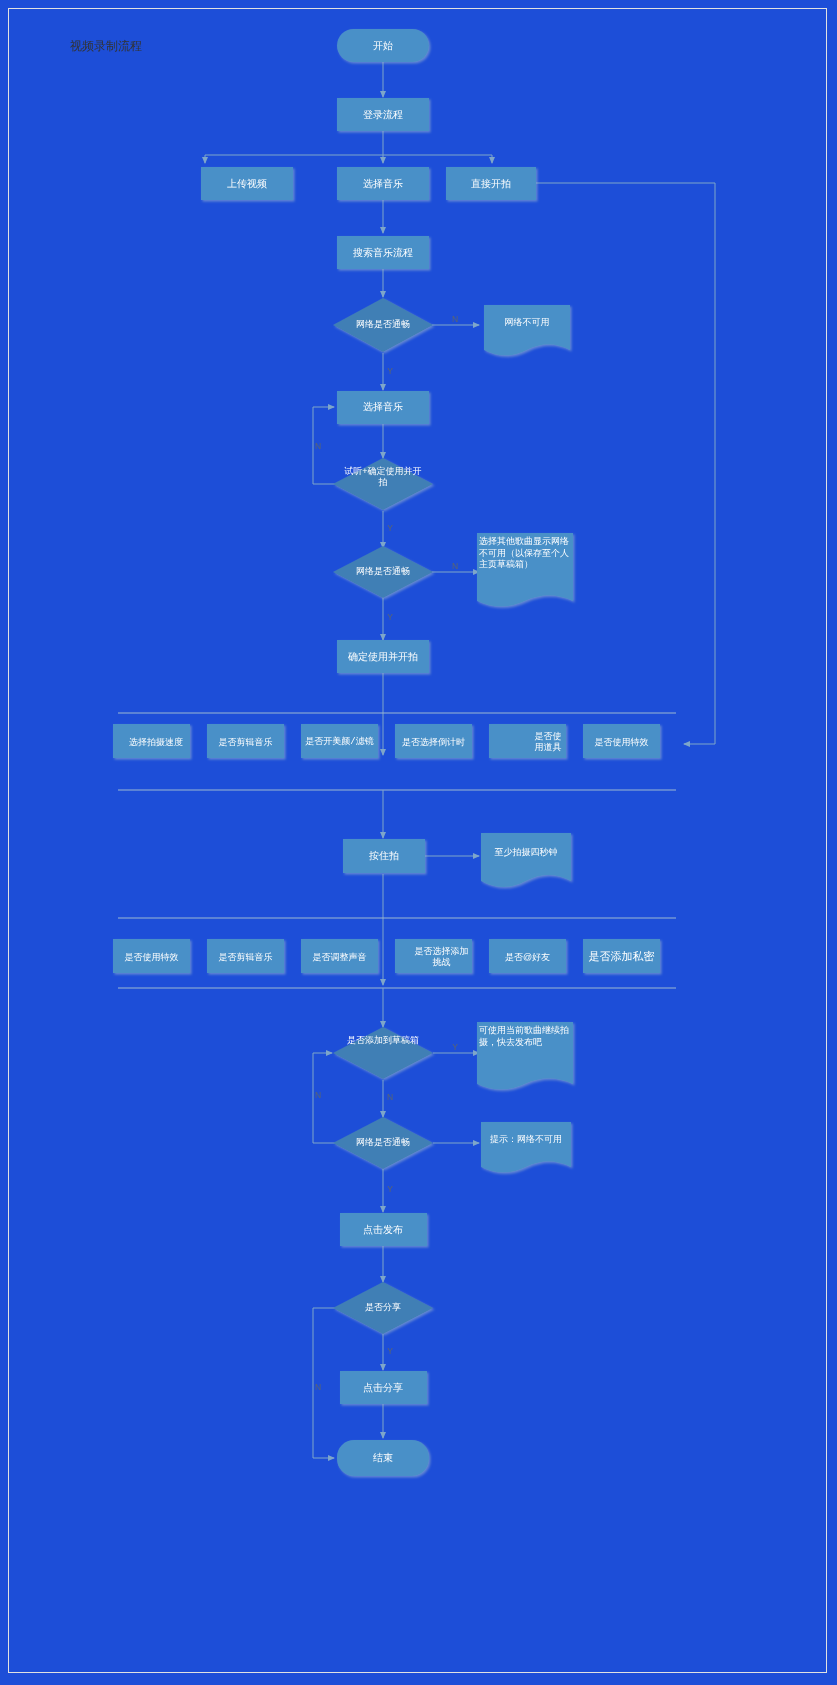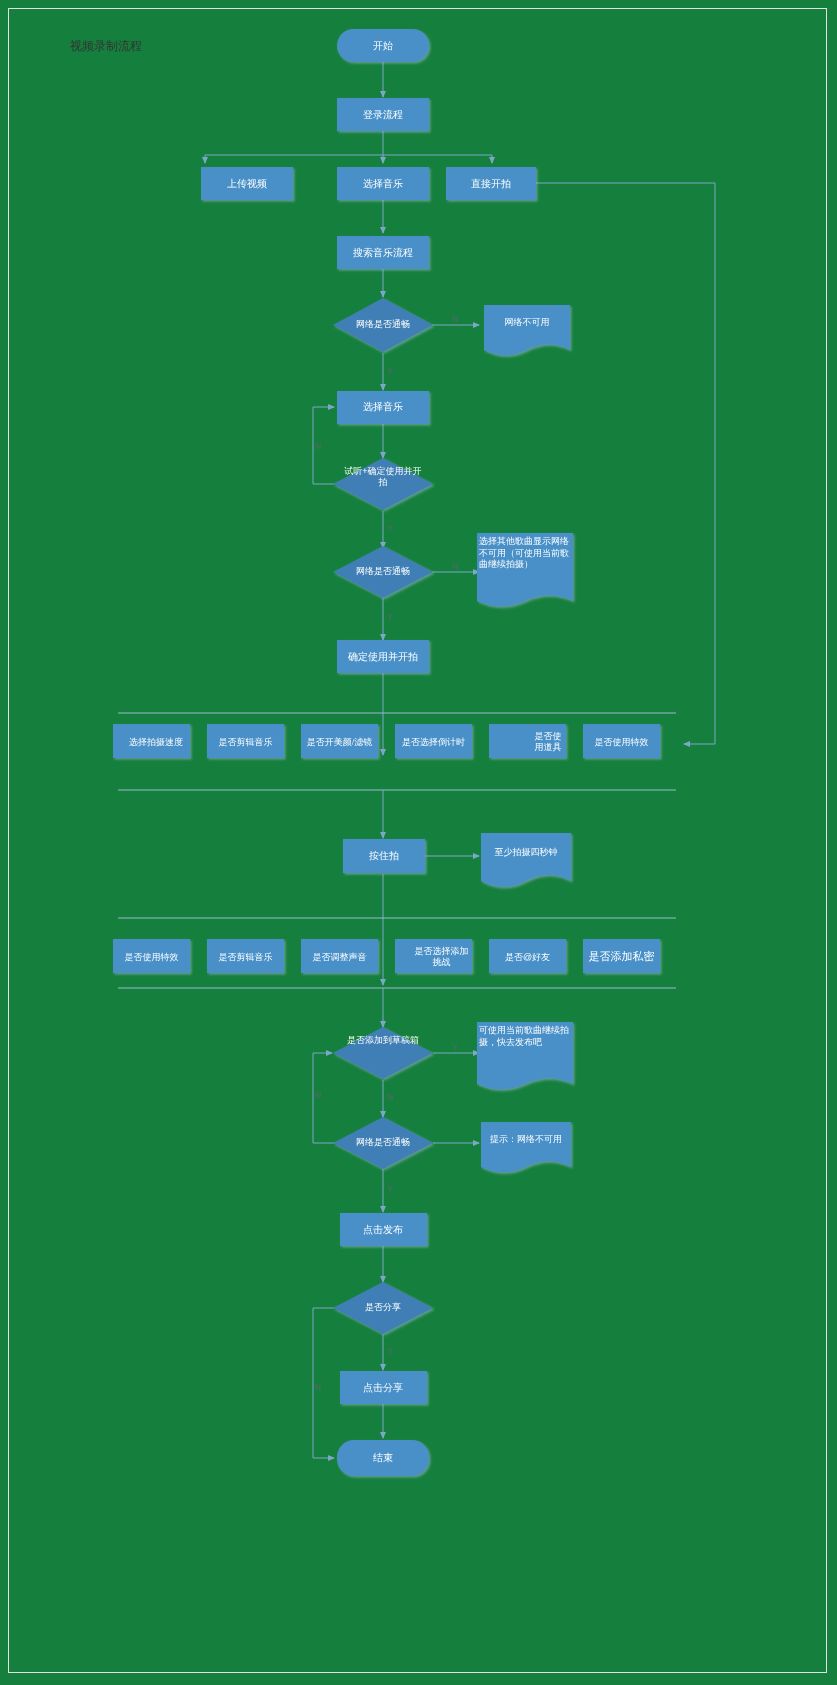--- a/index.html
+++ b/index.html
@@ -5,21 +5,21 @@
   html, body {
     margin: 0;
     padding: 0;
     background: #ffffff;
     font-family: "Liberation Sans", "DejaVu Sans", sans-serif;
   }
   #canvas {
     position: relative;
     width: 837px;
     height: 1685px;
-    background: #15803d;
+    background: #1d4ed8;
     overflow: hidden;
   }
   .page-border {
     position: absolute;
     left: 8px;
     top: 8px;
     width: 819px;
     height: 1665px;
     border: 1px solid #e2e2e2;
     box-sizing: border-box;
@@ -222,21 +222,21 @@
     </g>
 
     <g>
       <polygon class="shp" points="383,546 433,572 383,598 333,572" fill="#3F7FB5" filter="url(#shp-shadow)"></polygon>
       <text class="node-label small" x="383" y="572">网络是否通畅</text>
     </g>
 
     <g>
       <path class="shp" d="M477,533 h96 v68 q-24,-11 -48,0 q-24,11 -48,0 z" fill="#4A90C8" filter="url(#shp-shadow)"></path>
       <foreignObject x="479" y="536" width="92" height="62">
-        <div xmlns="http://www.w3.org/1999/xhtml" style="font-family:'Liberation Sans','DejaVu Sans',sans-serif;font-size:9px;color:#fff;text-align:left;line-height:11.5px;">选择其他歌曲显示网络不可用（可使用当前歌曲继续拍摄）</div>
+        <div xmlns="http://www.w3.org/1999/xhtml" style="font-family:'Liberation Sans','DejaVu Sans',sans-serif;font-size:9px;color:#fff;text-align:left;line-height:11.5px;">选择其他歌曲显示网络不可用（以保存至个人主页草稿箱）</div>
       </foreignObject>
     </g>
 
     <g>
       <rect class="shp" x="337" y="640" width="92" height="33" fill="#4A90C8" filter="url(#shp-shadow)"></rect>
       <text class="node-label" x="383" y="657">确定使用并开拍</text>
     </g>
 
     <g>
       <g>
@@ -247,21 +247,21 @@
       </g>
       <g>
         <rect class="shp" x="207" y="724" width="77" height="34" fill="#4A90C8" filter="url(#shp-shadow)"></rect>
         <foreignObject x="208" y="728" width="75" height="28">
           <div xmlns="http://www.w3.org/1999/xhtml" style="font-family:'Liberation Sans','DejaVu Sans',sans-serif;font-size:9px;color:#fff;text-align:center;line-height:11px;display:flex;align-items:center;justify-content:center;height:28px;">是否剪辑音乐</div>
         </foreignObject>
       </g>
       <g>
         <rect class="shp" x="301" y="724" width="77" height="34" fill="#4A90C8" filter="url(#shp-shadow)"></rect>
         <foreignObject x="302" y="726" width="75" height="32">
-          <div xmlns="http://www.w3.org/1999/xhtml" style="font-family:Liberation Serif, serif;font-size:9px;color:#fff;text-align:center;line-height:11px;display:flex;align-items:center;justify-content:center;height:32px;">是否开美颜/滤镜</div>
+          <div xmlns="http://www.w3.org/1999/xhtml" style="font-family:Liberation Mono, monospace;font-size:9px;color:#fff;text-align:center;line-height:11px;display:flex;align-items:center;justify-content:center;height:32px;">是否开美颜/滤镜</div>
         </foreignObject>
       </g>
       <g>
         <rect class="shp" x="395" y="724" width="77" height="34" fill="#4A90C8" filter="url(#shp-shadow)"></rect>
         <foreignObject x="396" y="726" width="75" height="32">
           <div xmlns="http://www.w3.org/1999/xhtml" style="font-family:'Liberation Sans','DejaVu Sans',sans-serif;font-size:9px;color:#fff;text-align:center;line-height:11px;display:flex;align-items:center;justify-content:center;height:32px;">是否选择倒计时</div>
         </foreignObject>
       </g>
       <g>
         <rect class="shp" x="489" y="724" width="77" height="34" fill="#4A90C8" filter="url(#shp-shadow)"></rect>

